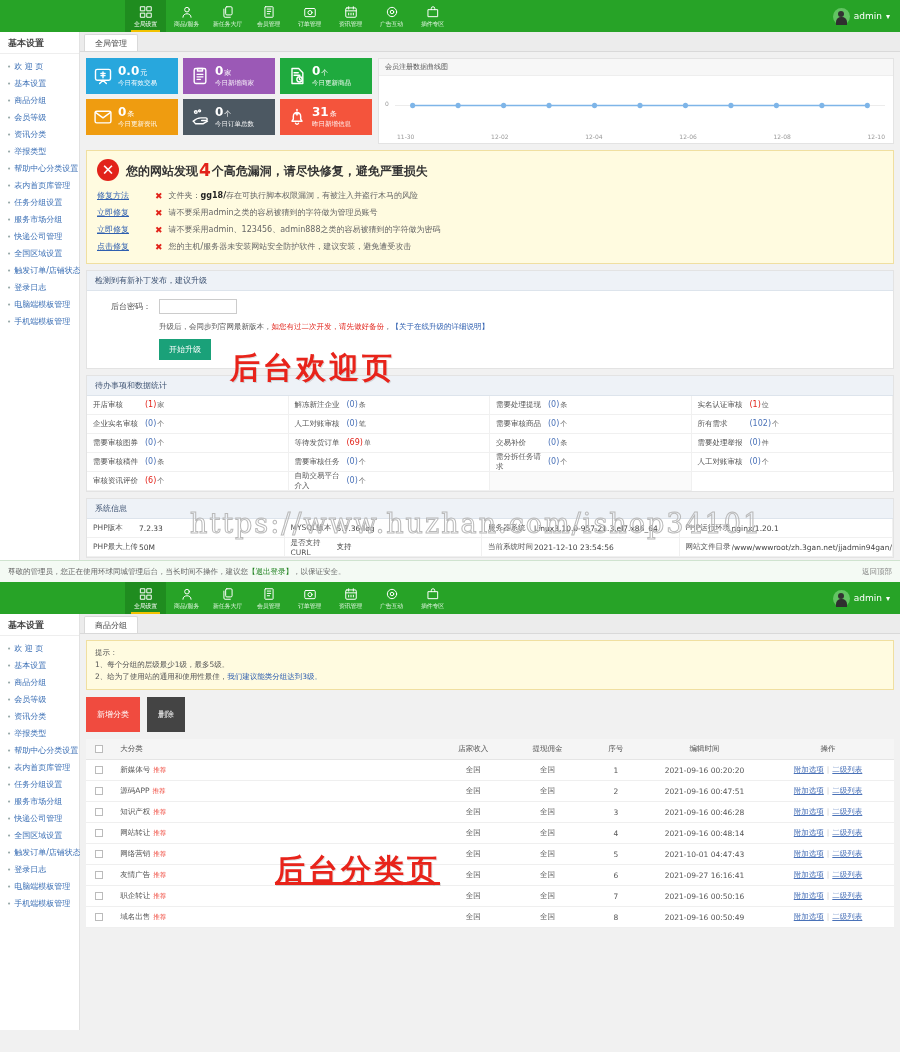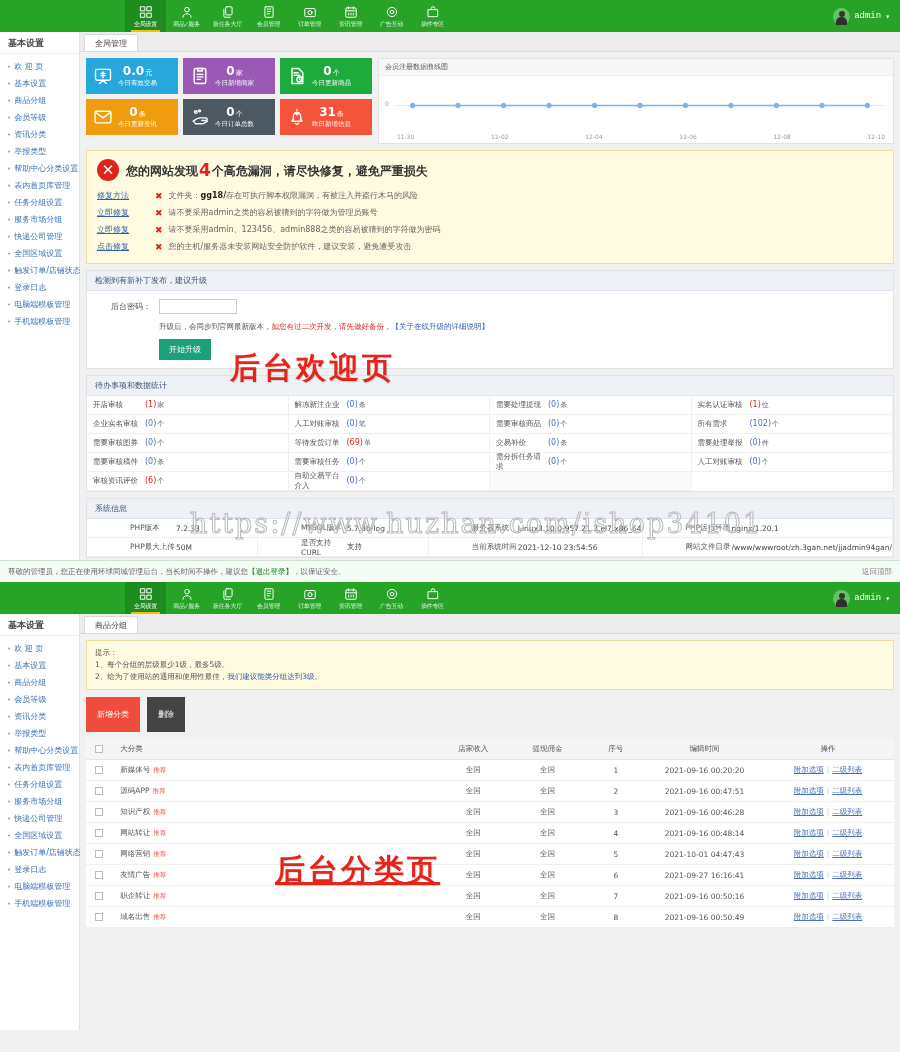--- a/index.html
+++ b/index.html
@@ -11,21 +11,20 @@
     overflow:hidden;
   }
   .page { width:900px; position:relative; }
   .page-welcome { height:582px; }
   .page-category { height:470px; }
 
   
   .topbar {
     height:32px; background:#27A327; display:flex; align-items:stretch;
     position:relative;
-    font-family:Liberation Mono, monospace;
   }
   .topbar-left { width:125px; }
   .nav { display:flex; align-items:stretch; }
   .nav-item {
     width:41px; display:flex; flex-direction:column; align-items:center;
     justify-content:center; color:#dff5df; cursor:pointer; position:relative;
     padding-top:2px;
   }
   .nav-item.active { background:#1f8c1f; color:#fff; }
   .nav-item.active:after{
@@ -67,21 +66,21 @@
   .tab {
     background:#fff; border:1px solid #d9d9d9; border-bottom:none;
     font-size:8px; padding:3px 10px 2px; border-radius:2px 2px 0 0; color:#444;
   }
 
   .content { padding:6px; }
 
   
   .cards-chart { display:flex; gap:6px; }
   .cards { display:grid; grid-template-columns:repeat(3,92px); grid-auto-rows:36px; gap:5px; }
-  .card { display:flex; align-items:center; gap:5px; padding:0 7px; color:#fff;text-align:center; }
+  .card { display:flex; align-items:center; gap:5px; padding:0 7px; color:#fff; }
   .card-ico svg { display:block; }
   .card-num { font-size:12px; font-weight:bold; line-height:1;}
   .card-num span.unit { font-size:7px; font-weight:normal; margin-left:1px;}
   .card-lbl { font-size:6.5px; margin-top:2px; opacity:.95;}
 
   .chartbox { flex:1 1 auto; background:#fff; border:1px solid #e3e3e3; }
   .chart-title { font-size:7px; color:#555; padding:3px 6px; background:#f7f7f7; border-bottom:1px solid #eee;}
   .chart-area { position:relative; height:57px; padding:4px 8px 2px 16px; }
   .chart-y { position:absolute; left:6px; top:24px; font-size:6px; color:#999;}
   .chart-svg { width:100%; height:100%; display:block;}
@@ -126,21 +125,21 @@
   .statgrid { display:grid; grid-template-columns:repeat(4,1fr); }
   .statcell { display:flex; align-items:center; border-bottom:1px solid #f0f0f0; border-right:1px solid #f0f0f0; height:19px;}
   .st-lbl { width:58px; font-size:7.5px; color:#555; padding-left:6px; flex:0 0 58px;}
   .st-val { font-size:8px; color:#4a72b8; }
   .st-val.red { color:#e2231a; }
   .st-val .u { color:#666; font-size:7px; margin-left:1px;}
   .statcell.empty { background:#fafafa; }
 
   
   .sysgrid { display:grid; grid-template-columns:repeat(4,1fr); }
-  .syscell { display:flex; align-items:center; border-bottom:1px solid #f0f0f0; border-right:1px solid #f0f0f0; height:19px;padding-left:37px;}
+  .syscell { display:flex; align-items:center; border-bottom:1px solid #f0f0f0; border-right:1px solid #f0f0f0; height:19px;}
   .sy-lbl { width:52px; font-size:7.5px; color:#555; padding-left:6px; flex:0 0 52px;}
   .sy-val { font-size:7.5px; color:#444; white-space:nowrap; overflow:hidden;}
 
   
   .footer {
     height:22px; background:#f4faf4; border-top:1px solid #cfe3cf;
     display:flex; align-items:center; padding:0 8px; font-size:7.5px; color:#666;
   }
   .footer .lnk { color:#1a7f1a; }
   .footer .right { margin-left:auto; font-size:7.5px; color:#888; cursor:pointer;}

